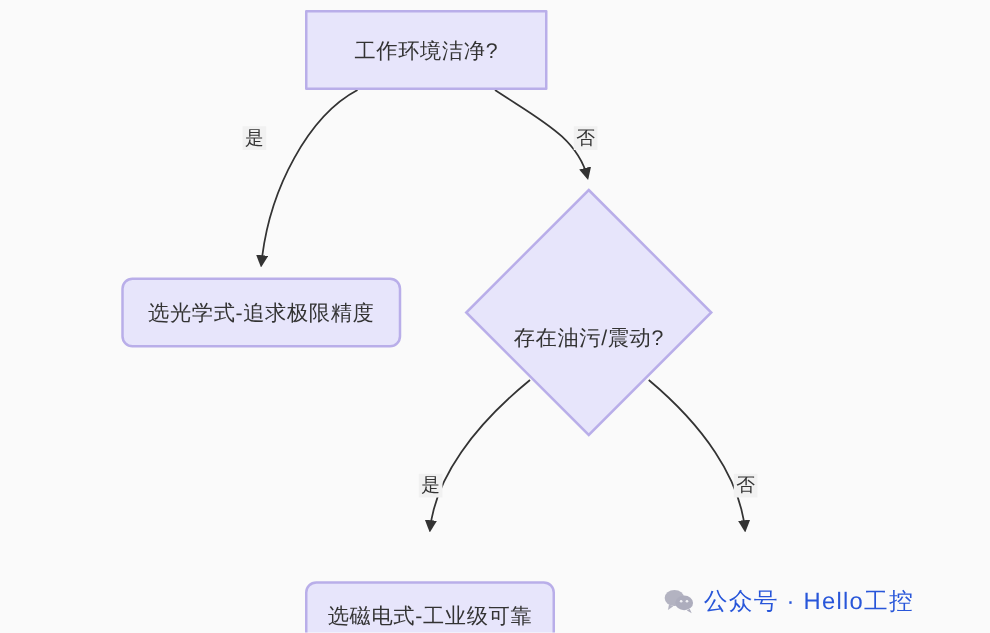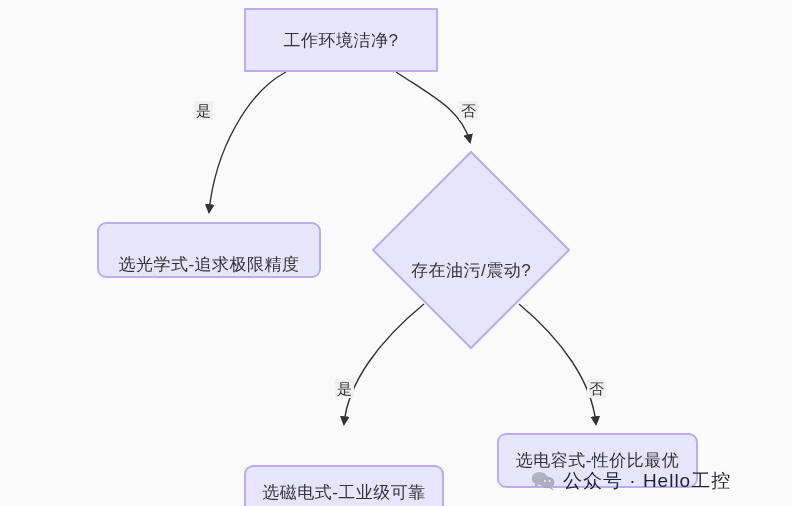--- a/index.html
+++ b/index.html
@@ -77,21 +77,21 @@
     font-size: 15px;
     line-height: 1.15;
     padding: 1px 2px;
     white-space: nowrap;
   }
   .watermark {
     position: absolute;
     display: flex;
     align-items: center;
     gap: 7px;
-    color: #0f172a;
+    color: #1d4ed8;
     font-size: 19px;
     letter-spacing: 1px;
     white-space: nowrap;
     opacity: 0.95;
   }
   .wm-icon {
     display: inline-block;
     width: 26px;
     height: 22px;
   }
@@ -114,38 +114,35 @@
 
     <path d="M 424 304 C 380 340, 348 382, 344 424" fill="none" stroke="#333333" stroke-width="1.4" marker-end="url(#arrow)"></path>
 
     <path d="M 519 304 C 562 340, 592 382, 596 424" fill="none" stroke="#333333" stroke-width="1.4" marker-end="url(#arrow)"></path>
   </svg>
 
   <div class="node rect" style="left:244px; top:8px; width:194px; height:64px;">
     <span>工作环境洁净?</span>
   </div>
 
-  <div class="node rounded" style="left:97px; top:222px; width:224px; height:56px;align-items:flex-end;">
+  <div class="node rounded" style="left:97px; top:222px; width:224px; height:56px;">
     <span>选光学式-追求极限精度</span>
   </div>
 
   <div class="diamond-wrap" style="left:371px; top:150px; width:200px; height:200px;">
     <svg class="diamond-shape" viewBox="0 0 200 200">
       <polygon points="100,2 198,100 100,198 2,100" fill="#e7e5fb" stroke="#b9aee9" stroke-width="2"></polygon>
     </svg>
     <span class="diamond-label">存在油污/震动?</span>
   </div>
 
   <div class="node rounded" style="left:244px; top:433px; width:200px; height:55px;margin-top:32px;">
     <span>选磁电式-工业级可靠</span>
   </div>
 
-  <div class="node rounded" style="left:497px; top:433px; width:201px; height:55px;">
-    <span>选电容式-性价比最优</span>
-  </div>
 
   <div class="edge-label" style="left:194px; top:101px;">是</div>
   <div class="edge-label" style="left:459px; top:101px;">否</div>
   <div class="edge-label" style="left:335px; top:379px;">是</div>
   <div class="edge-label" style="left:587px; top:379px;">否</div>
 
   <div class="watermark" style="left:530px; top:468px;">
     <span class="wm-icon">
       <svg viewBox="0 0 30 24" width="26" height="22">
         <ellipse cx="11" cy="9" rx="9" ry="7.4" fill="#b0b0bf"></ellipse>

